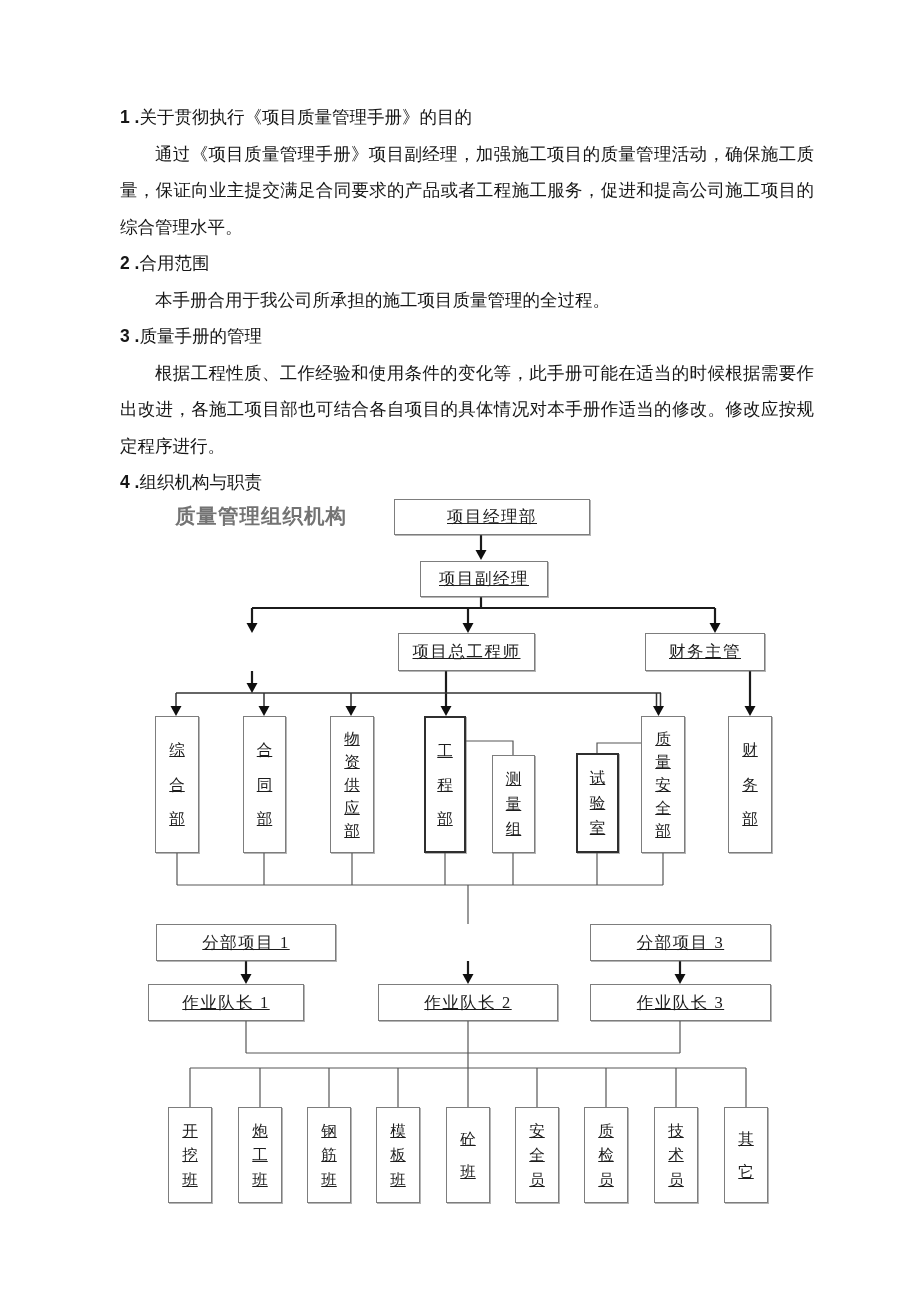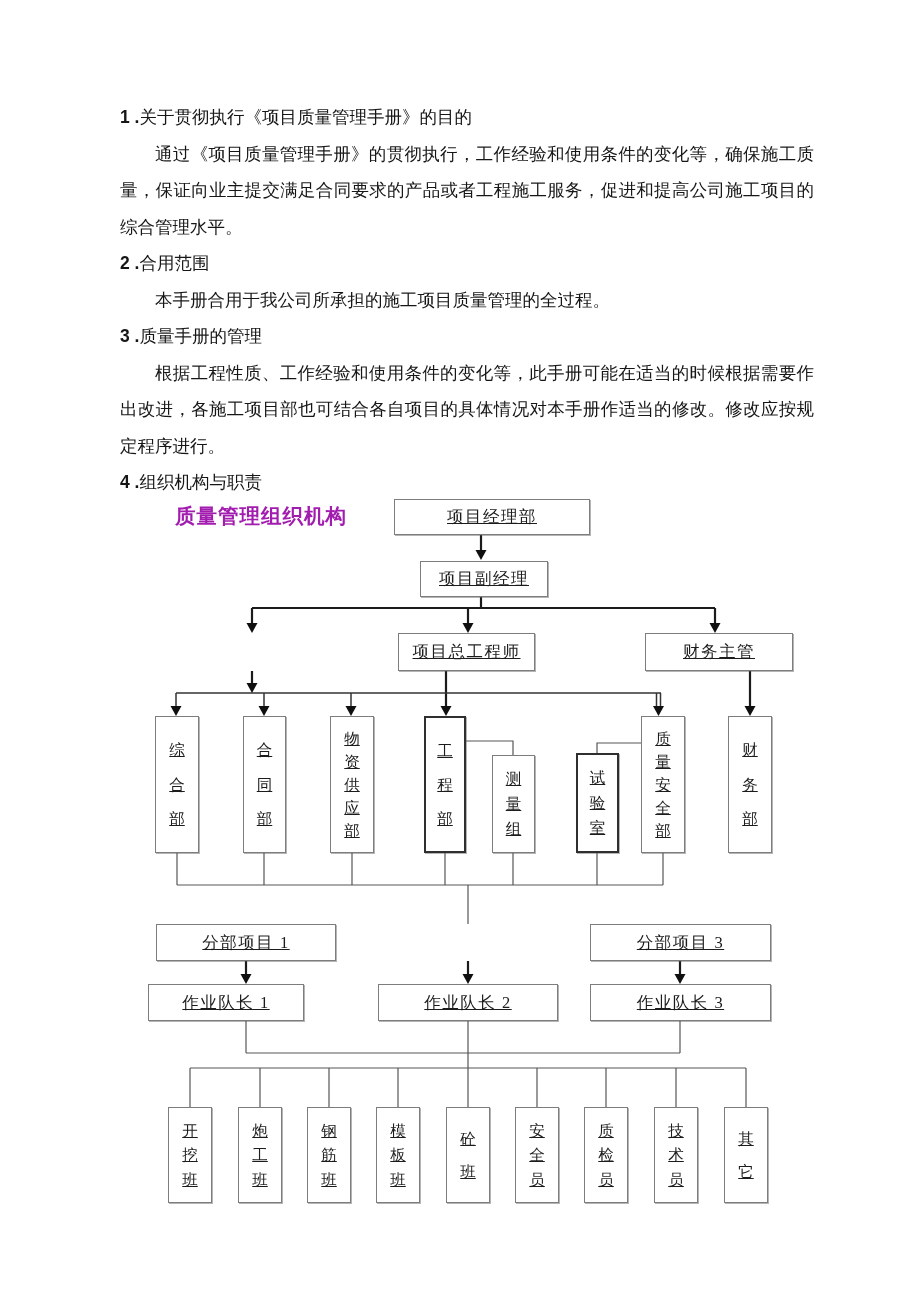--- a/index.html
+++ b/index.html
@@ -6,21 +6,21 @@
   .page{position:relative;width:920px;height:1301px;background:#ffffff;overflow:hidden;
         font-family:"Liberation Serif","DejaVu Serif",serif;color:#161616;padding-left:20px;}
   
   .doc{position:absolute;left:120px;top:99px;width:694px;font-size:17.5px;
        line-height:36.5px;text-align:justify;}
   .sec-h{font-weight:normal;margin:0;}
   .sec-h .num{font-weight:bold;font-family:"Liberation Sans","DejaVu Sans",sans-serif;}
   .doc p{margin:0;text-indent:2em;}
   
   .dgm-title{position:absolute;left:175px;top:502px;font-size:20.5px;font-weight:bold;
-             letter-spacing:1px;color:#a21caf;}
+             letter-spacing:1px;color:#737373;}
   .box{position:absolute;background:#fff;border:1.5px solid #7d7d7d;
        box-shadow:1px 1px 0 rgba(90,90,90,.45);box-sizing:border-box;
        display:flex;align-items:center;justify-content:center;
        font-size:16.5px;color:#1c1c1c;letter-spacing:1.5px;text-decoration:underline;}
   .vbox{flex-direction:column;justify-content:space-evenly;padding:6px 0;
         font-size:15.5px;letter-spacing:0;line-height:1;}
   .vbox span{display:block;}
   .b-dark{border:2px solid #2f2f2f;}
   svg.wires{position:absolute;left:0;top:0;}
   .lt{stroke:#1b1b1b;stroke-width:2.2;fill:none;}
@@ -28,21 +28,21 @@
   .ln2{stroke:#565656;stroke-width:1.2;fill:none;}
   .ah{fill:#0f0f0f;stroke:none;}
 </style>
 </head>
 <body>
 
 <div class="page">
 
   <div class="doc">
     <div class="sec-h"><span class="num">1 .</span><span>关于贯彻执行《项目质量管理手册》的目的</span></div>
-    <p>通过《项目质量管理手册》的贯彻执行，工作经验和使用条件的变化等，确保施工质量，保证向业主提交满足合同要求的产品或者工程施工服务，促进和提高公司施工项目的综合管理水平。</p>
+    <p>通过《项目质量管理手册》项目副经理，加强施工项目的质量管理活动，确保施工质量，保证向业主提交满足合同要求的产品或者工程施工服务，促进和提高公司施工项目的综合管理水平。</p>
     <div class="sec-h"><span class="num">2 .</span><span>合用范围</span></div>
     <p>本手册合用于我公司所承担的施工项目质量管理的全过程。</p>
     <div class="sec-h"><span class="num">3 .</span><span>质量手册的管理</span></div>
     <p>根据工程性质、工作经验和使用条件的变化等，此手册可能在适当的时候根据需要作出改进，各施工项目部也可结合各自项目的具体情况对本手册作适当的修改。修改应按规定程序进行。</p>
     <div class="sec-h"><span class="num">4 .</span><span>组织机构与职责</span></div>
   </div>
 
   <svg class="wires" width="920" height="1301" viewBox="0 0 920 1301">
 
     <path class="lt" d="M481 535 V551"></path>
@@ -109,21 +109,21 @@
     <path class="ah" d="M468 984 l-5.5 -10 h11 z"></path>
     <path class="ah" d="M680 984 l-5.5 -10 h11 z"></path>
   </svg>
 
   <div class="dgm-title">质量管理组织机构</div>
 
   <div class="box" style="left:394px;top:499px;width:196px;height:36px;">项目经理部</div>
   <div class="box" style="left:420px;top:561px;width:128px;height:36px;">项目副经理</div>
 
   <div class="box" style="left:398px;top:633px;width:137px;height:38px;">项目总工程师</div>
-  <div class="box" style="left:645px;top:633px;width:148px;height:38px;">财务主管</div>
+  <div class="box" style="left:645px;top:633px;width:120px;height:38px;">财务主管</div>
 
   <div class="box vbox" style="left:155px;top:716px;width:44px;height:137px;">
       <span>综</span>
       <span>合</span>
       <span>部</span>
     </div>
   <div class="box vbox" style="left:243px;top:716px;width:43px;height:137px;">
       <span>合</span>
       <span>同</span>
       <span>部</span>

